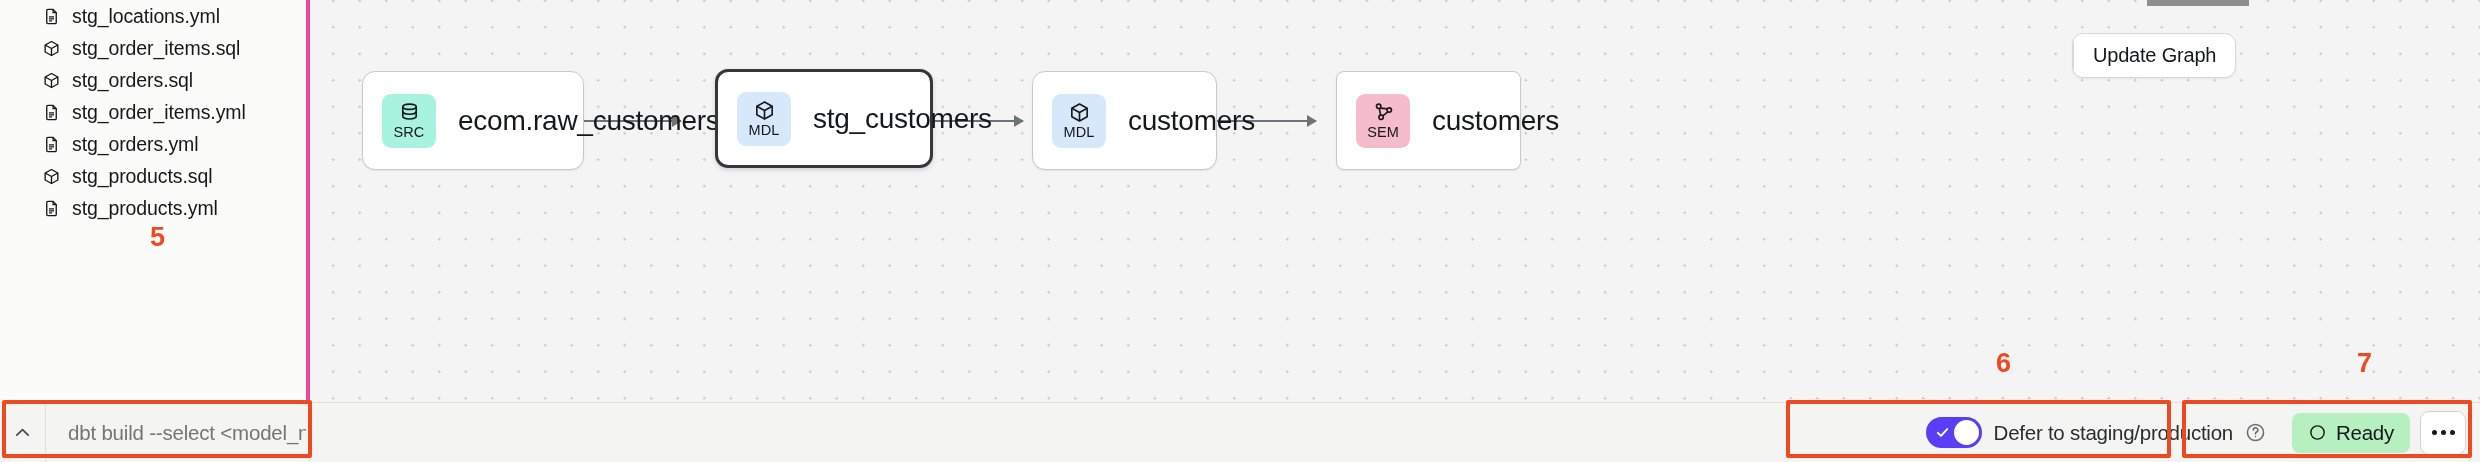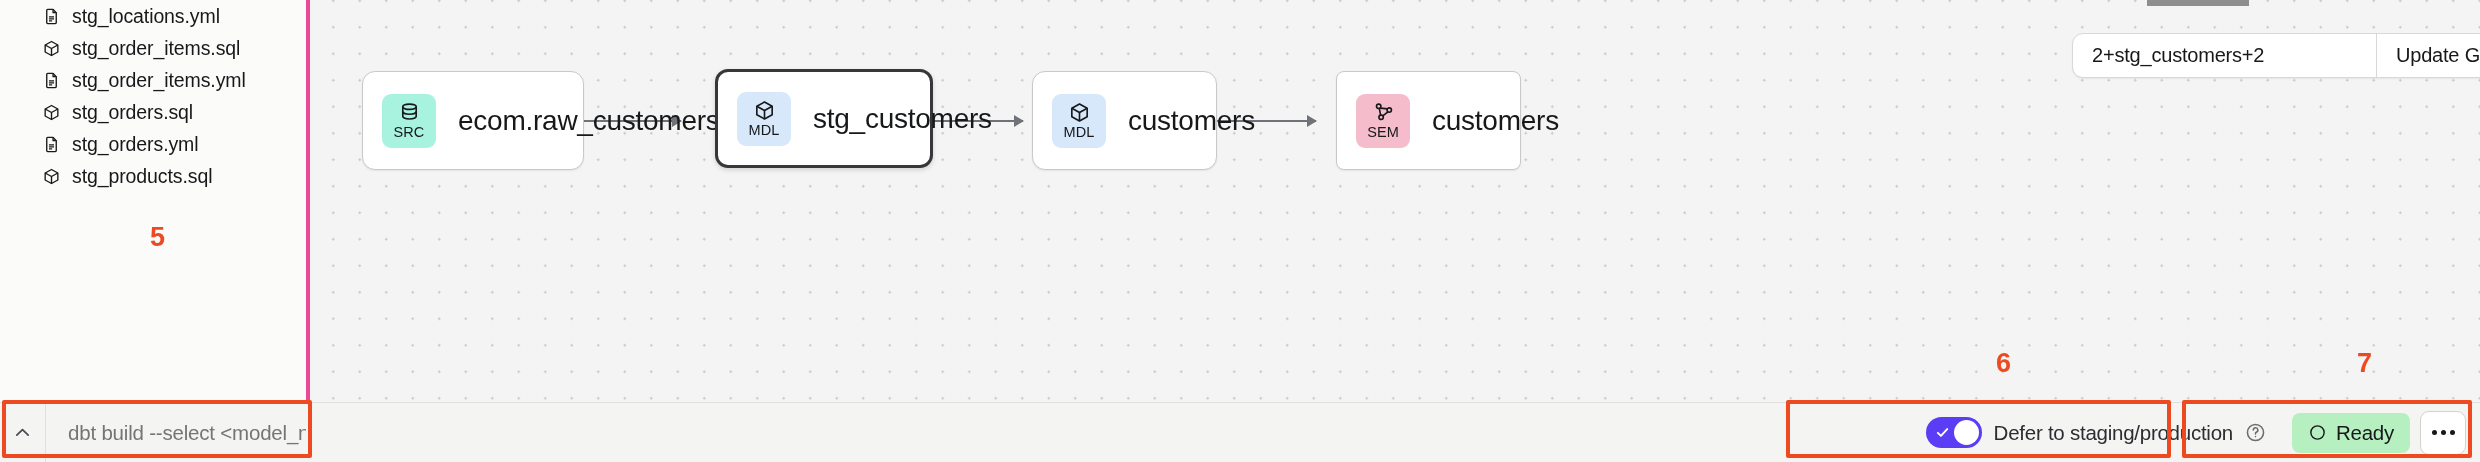--- a/index.html
+++ b/index.html
@@ -161,60 +161,67 @@
         <div class="file-row">
           <svg class="file-ico" viewBox="0 0 24 24" fill="none" stroke="#17181a" stroke-width="1.7" stroke-linejoin="round">
             <path d="M12 3.2 20 7.6v8.8L12 20.8 4 16.4V7.6Z"></path>
             <path d="M4 7.6 12 12l8-4.4"></path>
             <path d="M12 12v8.8"></path>
           </svg>
           <span>stg_order_items.sql</span>
         </div>
         <div class="file-row">
           <svg class="file-ico" viewBox="0 0 24 24" fill="none" stroke="#17181a" stroke-width="1.7" stroke-linejoin="round">
+            <path d="M12 3.2 20 7.6v8.8L12 20.8 4 16.4V7.6Z"></path>
+            <path d="M4 7.6 12 12l8-4.4"></path>
+            <path d="M12 12v8.8"></path>
+          </svg>
+          <span>stg_orders.sql</span>
+        </div>
+        <div class="file-row">
+          <svg class="file-ico" viewBox="0 0 24 24" fill="none" stroke="#17181a" stroke-width="1.7" stroke-linejoin="round">
             <path d="M14 3H7.2A1.2 1.2 0 0 0 6 4.2v15.6A1.2 1.2 0 0 0 7.2 21h9.6a1.2 1.2 0 0 0 1.2-1.2V7.2Z"></path>
             <path d="M14 3v4.2h4.2"></path>
             <path d="M8.8 12.4h6.4M8.8 15h6.4M8.8 17.6h4"></path>
           </svg>
           <span>stg_order_items.yml</span>
         </div>
         <div class="file-row">
           <svg class="file-ico" viewBox="0 0 24 24" fill="none" stroke="#17181a" stroke-width="1.7" stroke-linejoin="round">
+            <path d="M14 3H7.2A1.2 1.2 0 0 0 6 4.2v15.6A1.2 1.2 0 0 0 7.2 21h9.6a1.2 1.2 0 0 0 1.2-1.2V7.2Z"></path>
+            <path d="M14 3v4.2h4.2"></path>
+            <path d="M8.8 12.4h6.4M8.8 15h6.4M8.8 17.6h4"></path>
+          </svg>
+          <span>stg_orders.yml</span>
+        </div>
+        <div class="file-row">
+          <svg class="file-ico" viewBox="0 0 24 24" fill="none" stroke="#17181a" stroke-width="1.7" stroke-linejoin="round">
             <path d="M12 3.2 20 7.6v8.8L12 20.8 4 16.4V7.6Z"></path>
             <path d="M4 7.6 12 12l8-4.4"></path>
             <path d="M12 12v8.8"></path>
           </svg>
-          <span>stg_orders.sql</span>
+          <span>stg_products.sql</span>
         </div>
         <div class="file-row">
           <svg class="file-ico" viewBox="0 0 24 24" fill="none" stroke="#17181a" stroke-width="1.7" stroke-linejoin="round">
             <path d="M14 3H7.2A1.2 1.2 0 0 0 6 4.2v15.6A1.2 1.2 0 0 0 7.2 21h9.6a1.2 1.2 0 0 0 1.2-1.2V7.2Z"></path>
             <path d="M14 3v4.2h4.2"></path>
             <path d="M8.8 12.4h6.4M8.8 15h6.4M8.8 17.6h4"></path>
           </svg>
-          <span>stg_orders.yml</span>
-        </div>
-        <div class="file-row">
-          <svg class="file-ico" viewBox="0 0 24 24" fill="none" stroke="#17181a" stroke-width="1.7" stroke-linejoin="round">
-            <path d="M12 3.2 20 7.6v8.8L12 20.8 4 16.4V7.6Z"></path>
-            <path d="M4 7.6 12 12l8-4.4"></path>
-            <path d="M12 12v8.8"></path>
-          </svg>
-          <span>stg_products.sql</span>
+          <span>stg_products.yml</span>
         </div>
       </div>
   </div>
 
   <div class="canvas">
 
     <div class="top-scroll"></div>
 
     <div class="toolbar">
       <div class="tb-group">
-        <input class="tb-input" value="2+stg_customers+2" style="">
         <div class="tb-div"></div>
         <button class="tb-btn">Update Graph</button>
       </div>
 
     </div>
 
     <div class="edge" style="left:271px; top:120px; width:100px;"></div>
     <div class="edge" style="left:613px; top:120px; width:100px;"></div>
     <div class="edge" style="left:903px; top:120px; width:103px;"></div>
 

